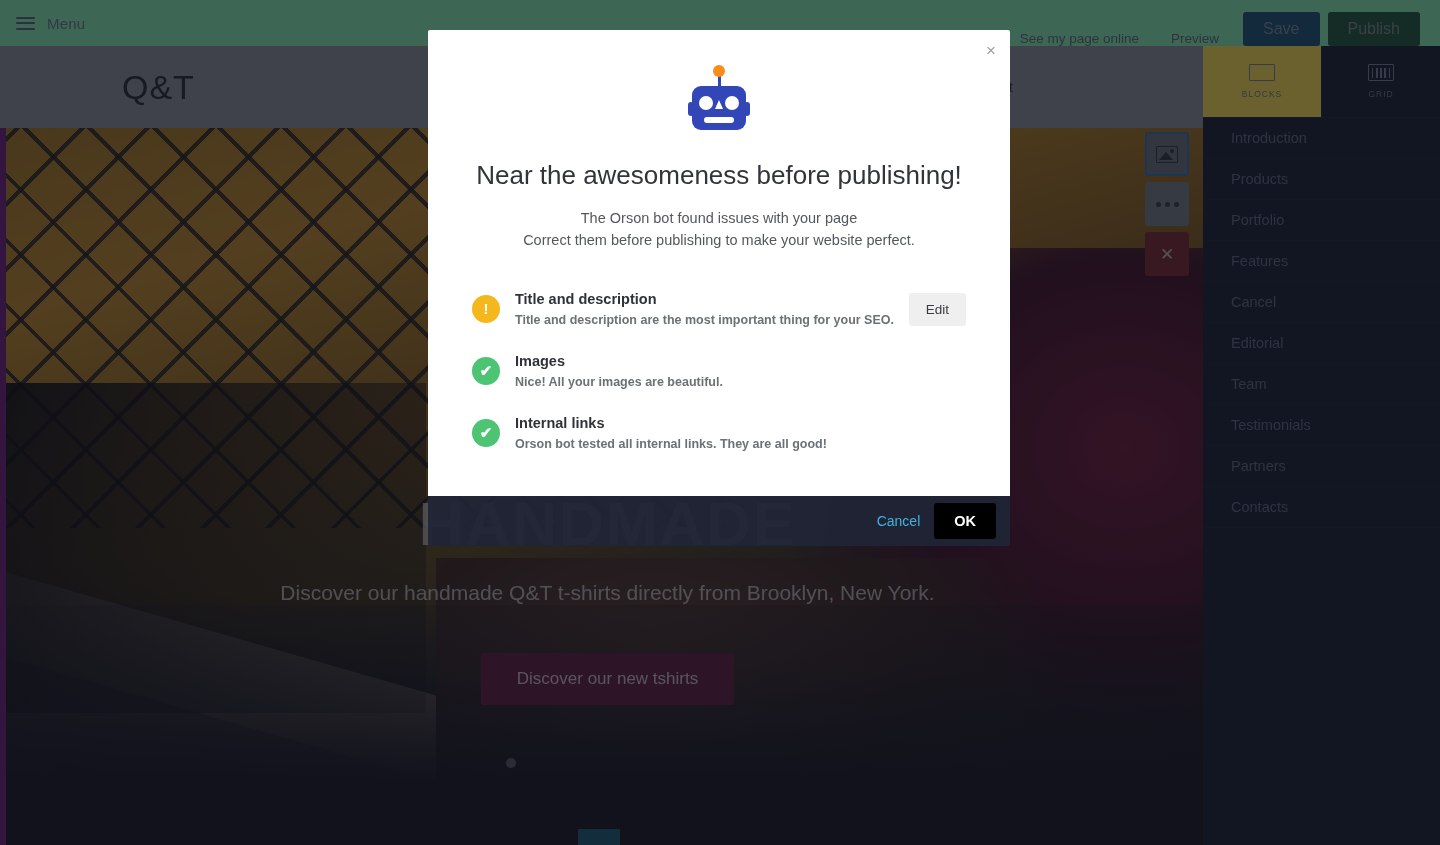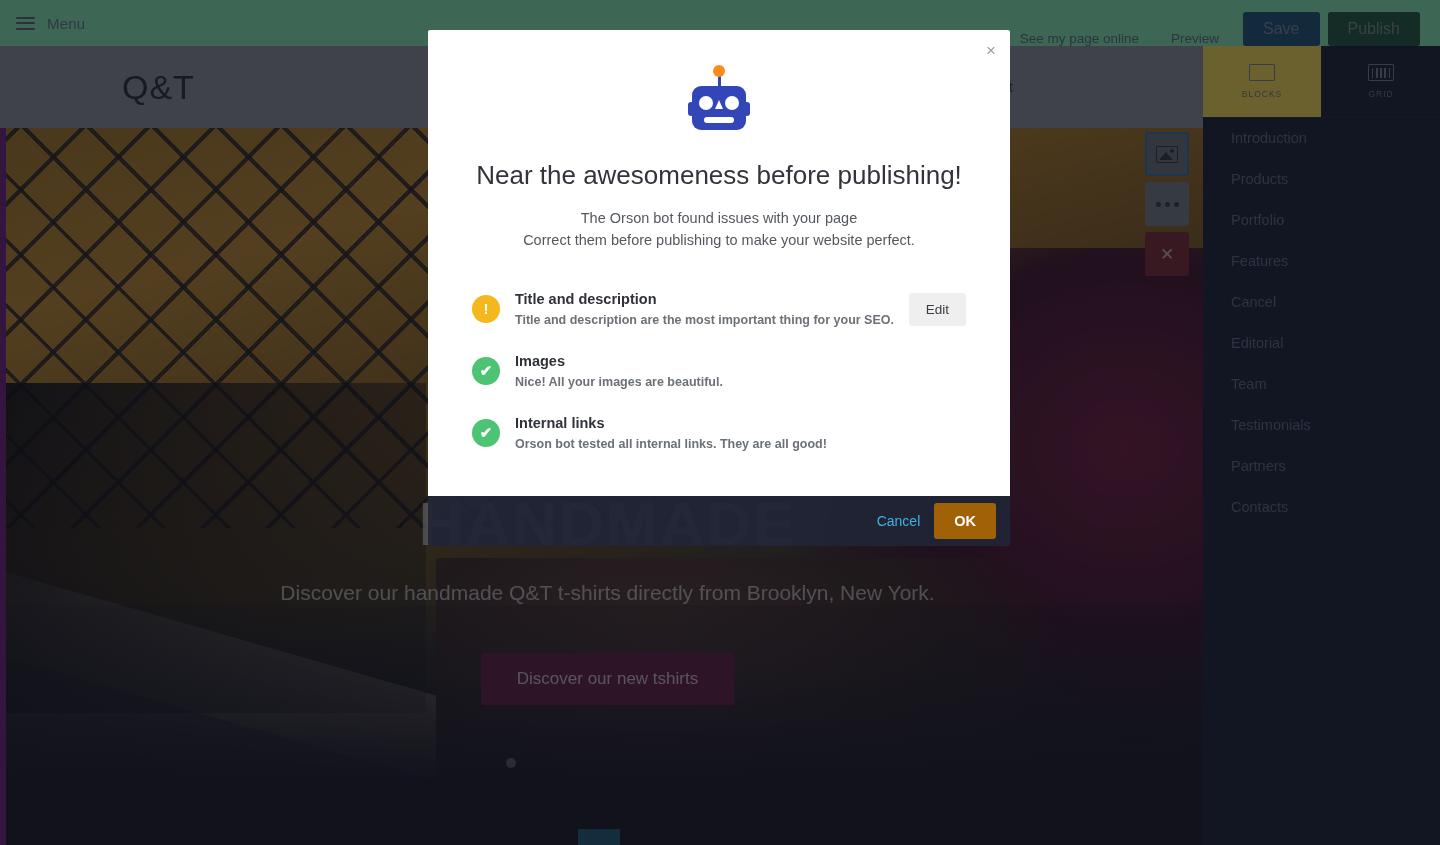--- a/index.html
+++ b/index.html
@@ -151,21 +151,21 @@
   .check-txt { padding-left: 15px; flex: 1; font-weight: bold; }
   .check-title { font-size: 14.5px; color: #2f3238; }
   .check-desc { font-size: 12.5px; color: #6c7177; margin-top: 6px; }
   .edit-btn { background: #efefef; color: #3a3d42; font-size: 13.5px; padding: 9px 17px; border-radius: 3px; cursor: pointer; align-self: flex-start; margin-top: 2px; }
 
   .modal-footer {
     background: rgba(32,37,54,.93); height: 50px; display: flex; align-items: center;
     justify-content: flex-end; padding-right: 14px; gap: 4px; border-radius: 0 0 2px 2px;
   }
   .btn-cancel { color: #3fb3e0; font-size: 14px; cursor: pointer; padding: 6px 10px; }
-  .btn-ok { background: #a16207; color: #fff; font-size: 14.5px; font-weight: bold; padding: 10px 20px; border-radius: 3px; cursor: pointer; }
+  .btn-ok { background: #000000; color: #fff; font-size: 14.5px; font-weight: bold; padding: 10px 20px; border-radius: 3px; cursor: pointer; }
 </style>
 </head>
 <body>
 
 <div id="app">
 
   <div class="canvas">
 
     <div class="site-header">
       <div class="site-logo">Q&amp;T</div>

